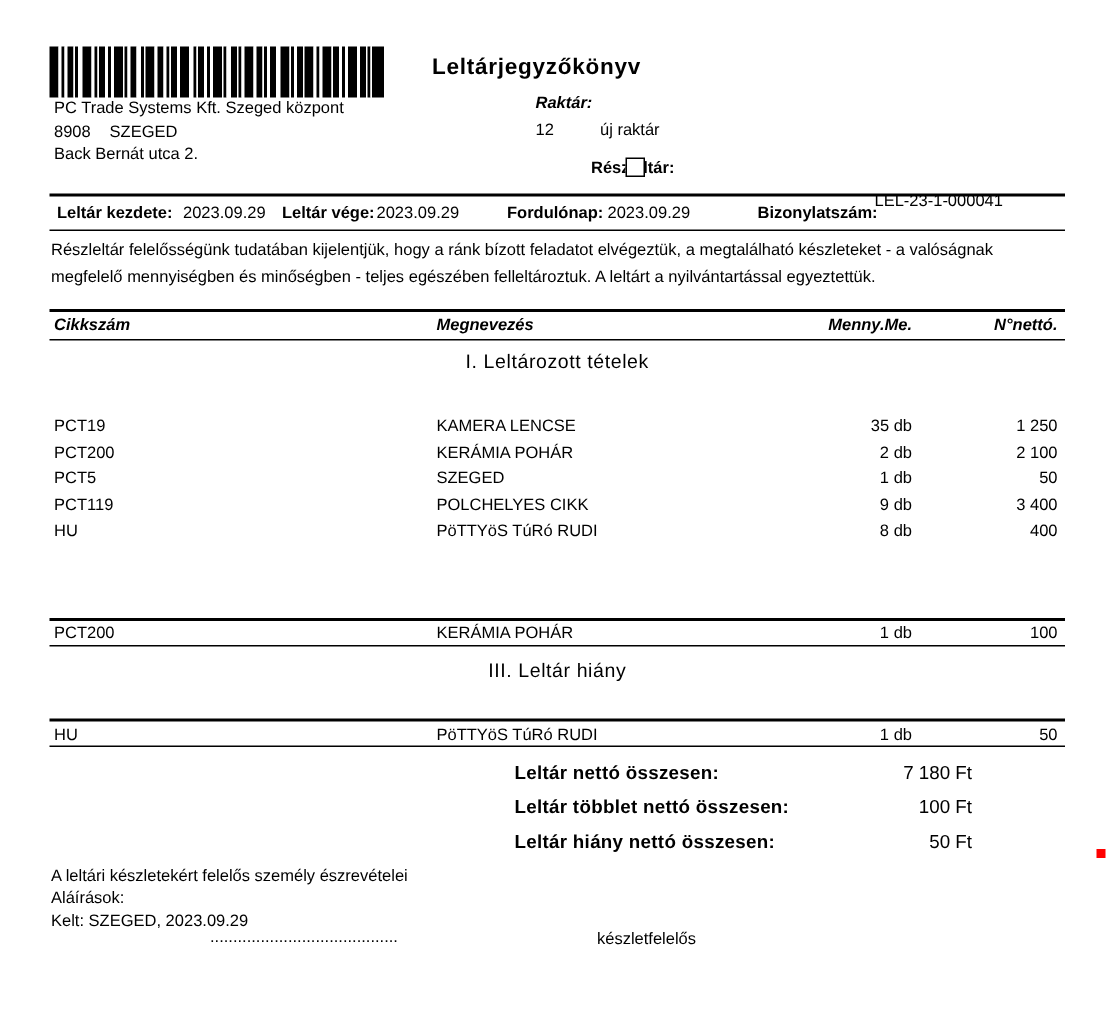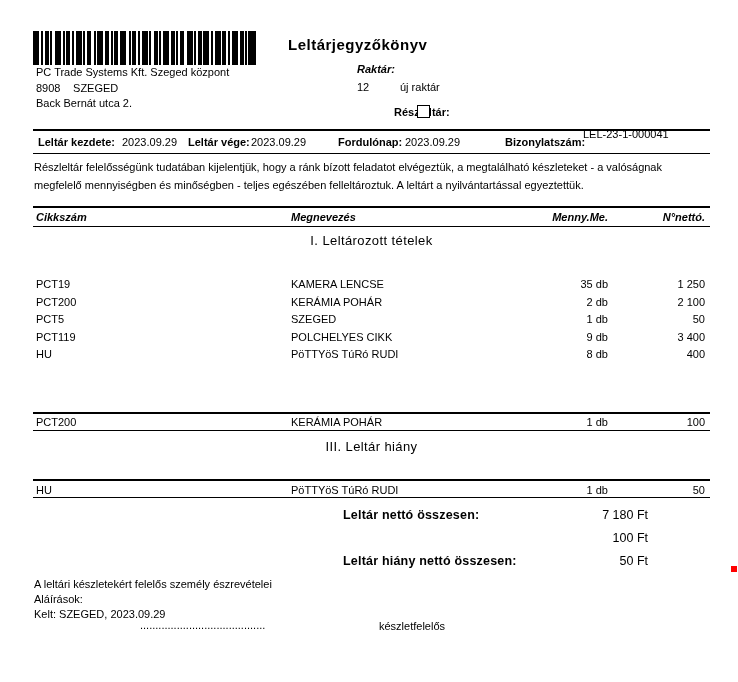--- a/index.html
+++ b/index.html
@@ -219,28 +219,29 @@
     <span class="c-qty">1 db</span>
     <span class="c-ossz">50</span>
   </div>
   <div class="rule thin" style="top:497px;"></div>
 
   <div class="total-row" style="top:508px;">
     <span class="lbl">Leltár nettó összesen:</span>
     <span class="val">7 180 Ft</span>
   </div>
   <div class="total-row" style="top:531px;">
+    <span class="lbl">Leltár többlet nettó összesen:</span>
     <span class="val">100 Ft</span>
   </div>
   <div class="total-row" style="top:554px;padding-left:40px;">
     <span class="lbl">Leltár hiány nettó összesen:</span>
     <span class="val">50 Ft</span>
   </div>
 
   <div class="marker" style="background: rgb(255, 0, 0);"></div>
 
   <div class="abs t11" style="left:34px; top:578px;">A leltári készletekért felelős személy észrevételei</div>
   <div class="abs t11" style="left:34px; top:593px;">Aláírások:</div>
   <div class="abs t11" style="left:34px; top:608px;">Kelt: SZEGED, 2023.09.29</div>
   <div class="abs t11" style="left:140px; top:619px;">.........................................</div>
-  <div class="abs t11" style="left:379px; top:620px;">készletfelelős</div>
+  <div class="abs t11" style="left:398px; top:620px;">készletfelelős</div>
 
 </div>
 
 </body></html>

